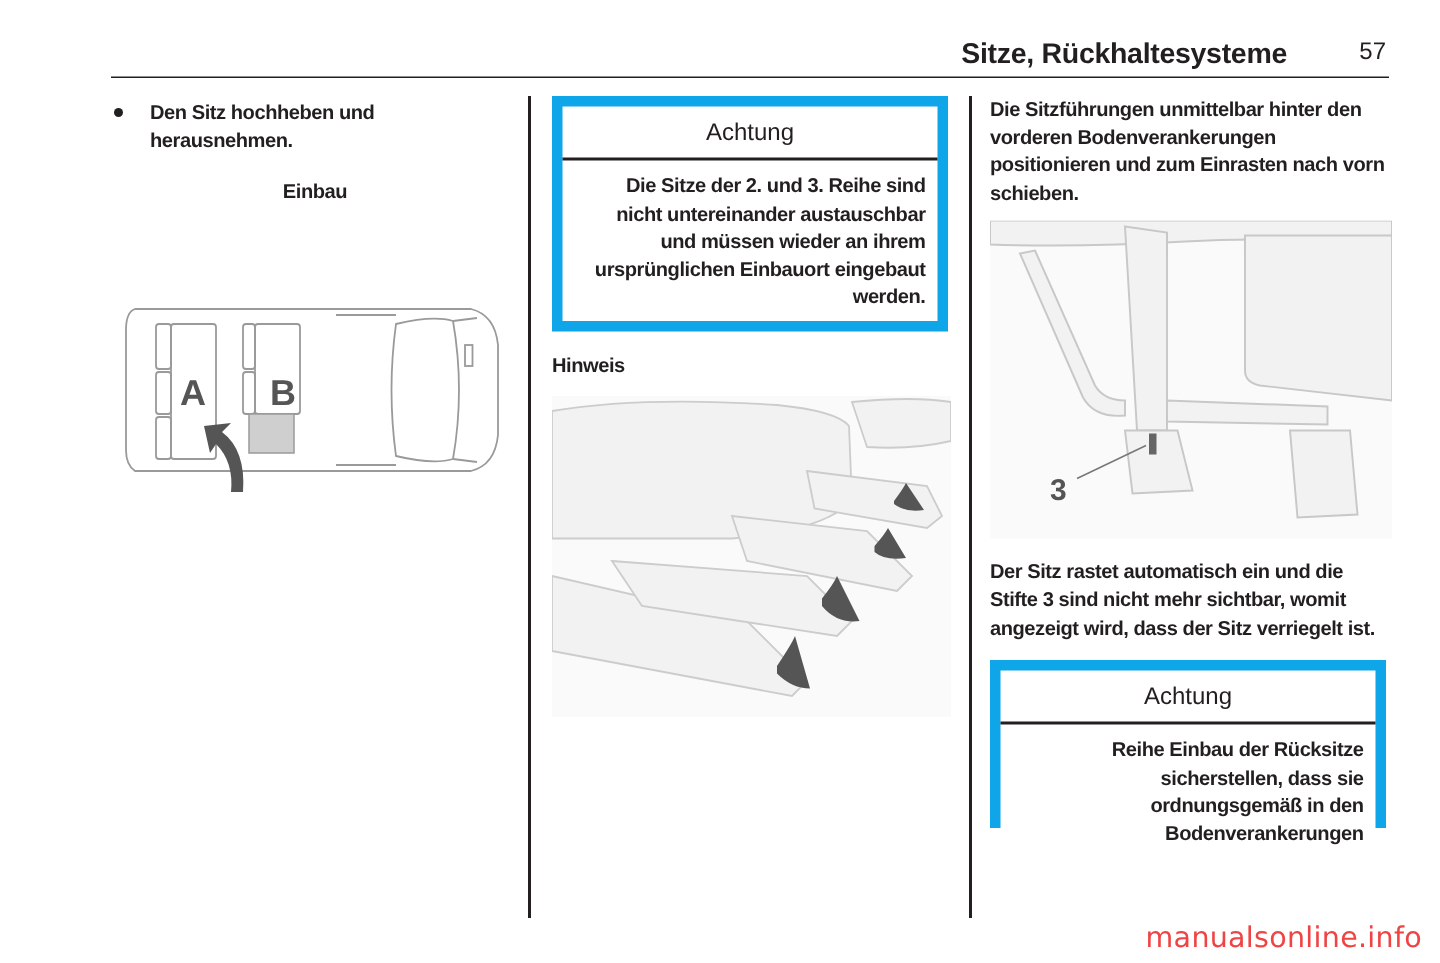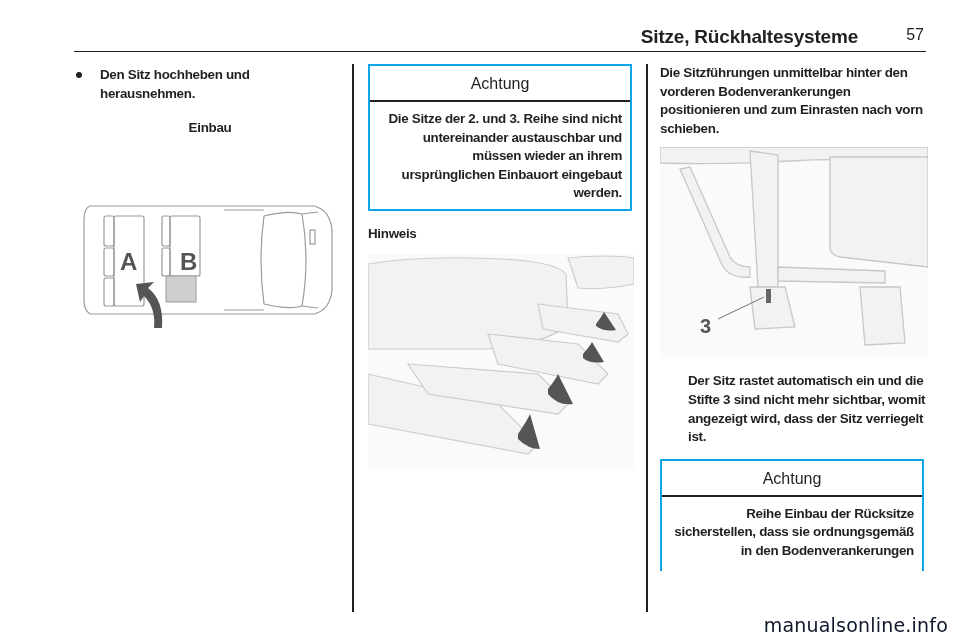--- a/index.html
+++ b/index.html
@@ -10,25 +10,25 @@
   .header-page { position: absolute; right: 2px; top: 2px; font-size: 16px; font-weight: normal; }
   .col { position: absolute; top: 64px; font-size: 13.4px; line-height: 18.6px; font-weight: bold; letter-spacing: -0.3px; }
   .col1 { left: 74px; width: 272px; }
   .col2 { left: 368px; width: 264px; }
   .col3 { left: 660px; width: 268px; }
   .vrule { position: absolute; width: 2px; background: #231f20; }
   .bullet { position: relative; padding-left: 26px; }
   .bullet::before { content: ""; position: absolute; left: 2px; top: 6px; width: 6px; height: 6px; border-radius: 50%; background: #231f20; }
   .heading { margin-top: 10px; margin-bottom: 12px; }
   .figure { background: #fff; border: 1px solid #d9d9d9; position: relative; overflow: hidden; }
-  .caution { border: 2px solid #0ea5e9; }
+  .caution { border: 7px solid #0ea5e9; }
   .caution-title { border-bottom: 2px solid #231f20; text-align: center; font-weight: normal; font-size: 16px; height: 36px; line-height: 36px; letter-spacing: 0; }
   .caution-body { padding: 8px 8px 6px 10px; text-align: right; }
   .caution.open { border-bottom: none; }
-  .watermark { position: absolute; right: 12px; bottom: 6px; font-family: "DejaVu Sans", sans-serif; font-size: 19px; color: #0f172a; letter-spacing: 0.2px; }
+  .watermark { position: absolute; right: 12px; bottom: 6px; font-family: "DejaVu Sans", sans-serif; font-size: 19px; color: #ef4444; letter-spacing: 0.2px; }
 </style>
 </head>
 <body>
 
 <div class="header">
   <span class="header-title">Sitze, Rückhaltesysteme</span>
   <span class="header-page">57</span>
 </div>
 
 <div class="vrule" style="left:352px; top:64px; height:548px;"></div>
@@ -110,21 +110,21 @@
         <path d="M118 120 L225 124 L225 136 L118 134 Z"></path>
         <path d="M90 140 L125 140 L135 180 L95 182 Z"></path>
         <path d="M200 140 L240 140 L245 196 L205 198 Z"></path>
       </g>
       <rect x="106" y="142" width="5" height="14" fill="#666"></rect>
       <line x1="104" y1="150" x2="58" y2="172" stroke="#777" stroke-width="1"></line>
       <text x="40" y="186" font-family="Liberation Sans, sans-serif" font-size="20" fill="#555">3</text>
     </svg>
   </div>
 
-  <div style="margin-top:13px;margin-left:28px;">Der Sitz rastet automatisch ein und die Stifte 3 sind nicht mehr sichtbar, womit angezeigt wird, dass der Sitz verriegelt ist.</div>
+  <div style="margin-top:13px;">Der Sitz rastet automatisch ein und die Stifte 3 sind nicht mehr sichtbar, womit angezeigt wird, dass der Sitz verriegelt ist.</div>
 
   <div class="caution open" style="width:264px; margin-top:12px; height:112px;">
     <div class="caution-title">Achtung</div>
     <div class="caution-body">Reihe Einbau der Rücksitze sicherstellen, dass sie ordnungsgemäß in den Bodenverankerungen</div>
   </div>
 </div>
 
 <div class="watermark">manualsonline.info</div>
 
 </body></html>

